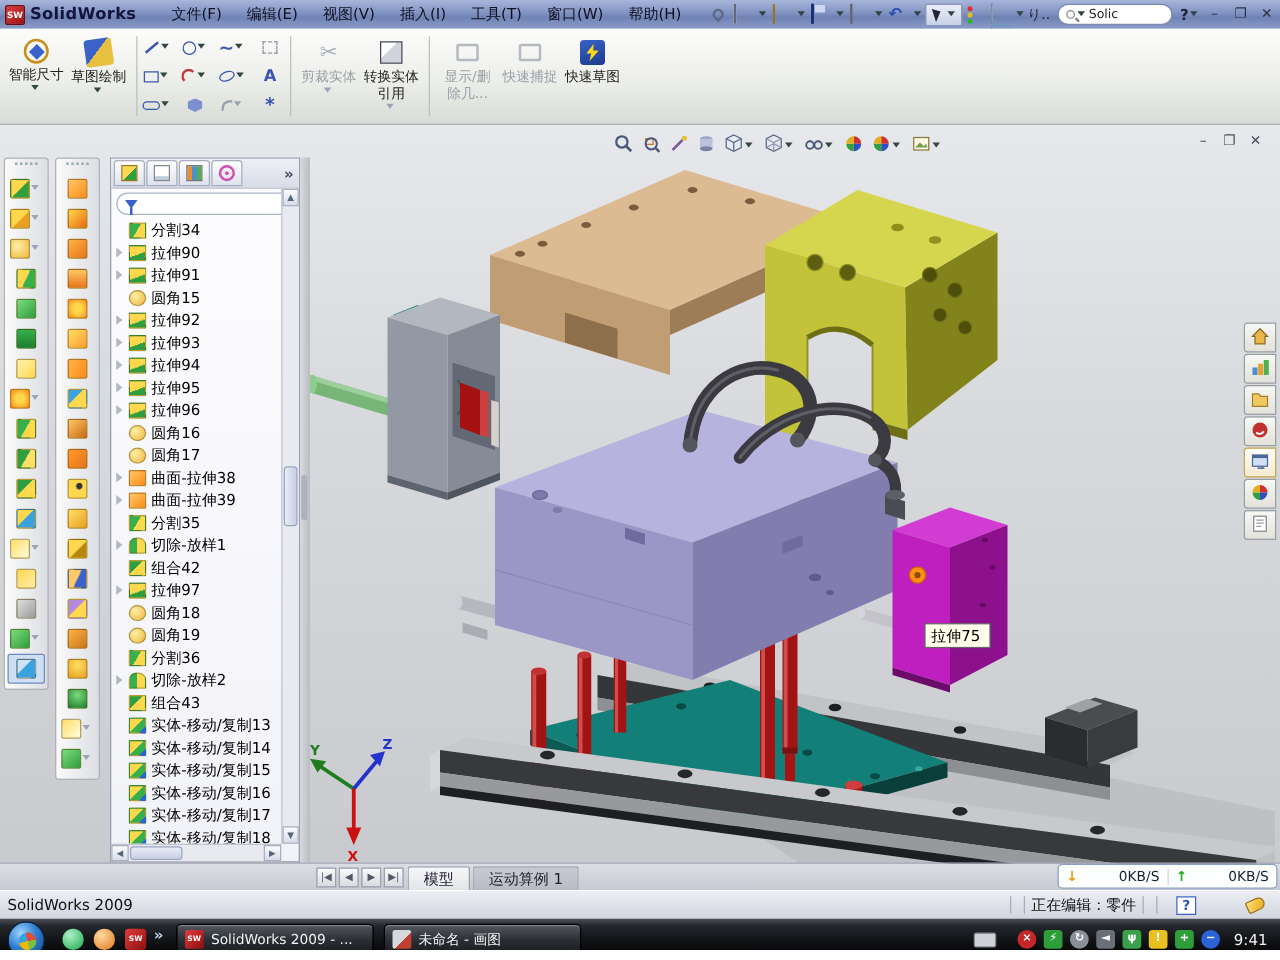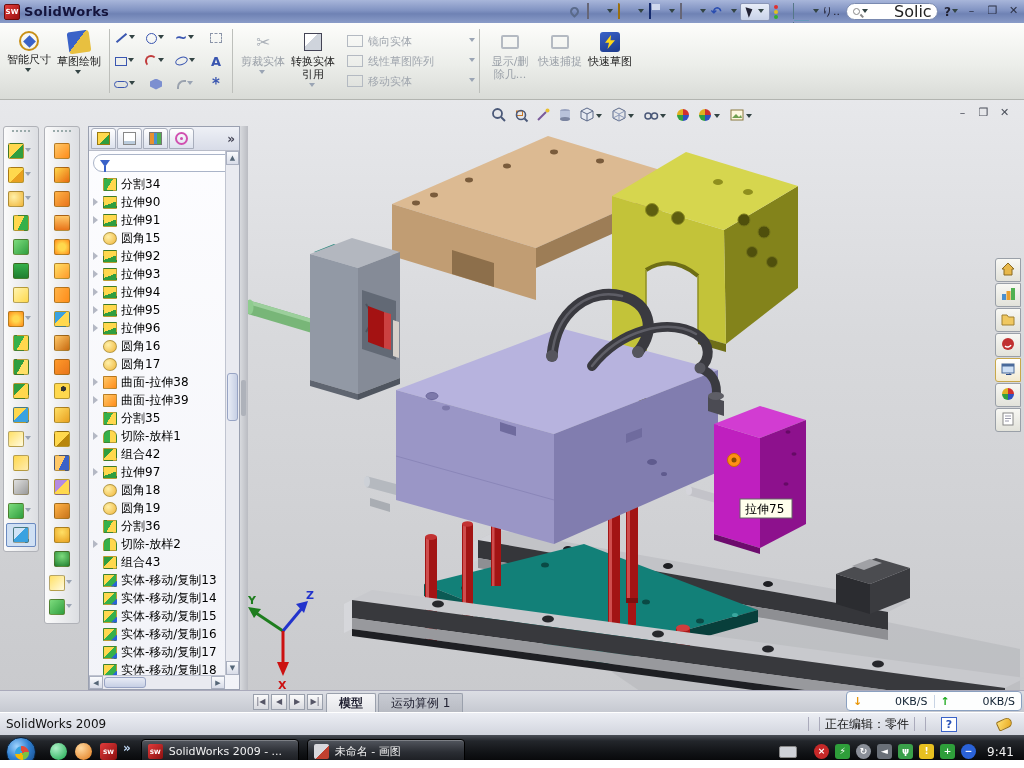--- a/index.html
+++ b/index.html
@@ -30,21 +30,21 @@
   .i-undo { color:#2a4db0; font-weight:bold; font-size:13px; line-height:15px; }
   .i-cursor { width:0; height:0; border-left:6px solid #223; border-top:4px solid transparent; border-bottom:7px solid transparent; transform:rotate(-18deg); margin:2px 4px; }
   .sel-box { border:1px solid #8a96b6; background:linear-gradient(#e8edf8,#c8d2e8); border-radius:2px; display:flex; align-items:center; padding:0 2px; height:18px; }
   .i-light { width:8px; height:15px; background:#343; border-radius:2px; position:relative; }
   .i-light i { position:absolute; left:2px; width:4px; height:4px; border-radius:50%; display:block; }
   .i-list { width:14px; height:13px; background:#fff; border:1px solid #578; margin-top:1px; }
   .i-list:after { content:""; display:block; margin:2px 1px; height:1px; background:#69b; box-shadow:0 3px 0 #69b, 0 6px 0 #69b; }
   #search-pill { display:flex; align-items:center; width:92px; height:17px; background:#fff; border:1px solid #7a8ab0; border-radius:9px; padding:0 6px; margin:0 6px; }
   .mag { width:7px; height:7px; border:1.5px solid #888; border-radius:50%; position:relative; flex:0 0 auto; }
   .mag:after { content:""; position:absolute; left:6px; top:6px; width:4px; height:1.5px; background:#888; transform:rotate(45deg); }
-  #search-text { font-size:16px; color:#222; margin-left:23px; }
+  #search-text { font-size:10px; color:#222; margin-left:0; }
   .winbtn { width:17px; height:15px; color:#2c3246; font-size:11px; line-height:14px; text-align:center; margin:0 2px; }
 
   
   #toolbar { position:absolute; left:0; top:23px; width:1024px; height:77px;
     background:linear-gradient(180deg,#fdfdfb 0%,#eceeea 55%,#d9dbd7 100%); border-bottom:1px solid #b2b4b0; display:flex; align-items:stretch; }
   .tgroup { display:flex; align-items:center; padding:3px 4px; }
   .vsep { width:1px; background:#bdbfbb; margin:6px 1px; }
   .bigbtn { width:50px; height:68px; display:flex; flex-direction:column; align-items:center; justify-content:flex-start; padding-top:4px; border-radius:3px; }
   .bigbtn .lbl { font-size:11px; line-height:13px; text-align:center; color:#222; margin-top:2px; width:46px; }
   .bigbtn.gray .lbl { color:#9aa0a8; }
@@ -152,21 +152,21 @@
   #taskpane { position:absolute; right:2px; top:158px; width:27px; }
   .tptab { width:26px; height:24px; margin-bottom:1px; background:linear-gradient(#f8f8f4,#e2e2da); border:1px solid #9aa0a8;
     border-radius:3px 0 0 3px; display:flex; align-items:center; justify-content:center; }
   .tptab.active { background:linear-gradient(#fff,#f3ead0); border-color:#c8a84a; }
 
   
   #docbar { position:absolute; left:0; top:690px; width:1024px; height:22px; background:linear-gradient(#dcdee4,#c6c9d1); border-top:1px solid #aab; display:flex; align-items:center; }
   .navbtn { width:16px; height:16px; margin:0 1px; background:linear-gradient(#fbfbfb,#d8dae0); border:1px solid #9aa0ac; color:#556; font-size:8px; line-height:14px; text-align:center; }
   .dtab { height:19px; line-height:18px; padding:0 12px; font-size:12px; border:1px solid #9aa0ac; border-bottom:none; margin-left:2px;
     background:linear-gradient(#c8cbd3,#b8bbc3); color:#223; border-radius:2px 2px 0 0; }
-  .dtab.active { background:linear-gradient(#f6f6f8,#e4e5e9); font-weight:bold; }
+  .dtab.active { background:linear-gradient(#f6f6f8,#e4e5e9); font-weight:normal; }
 
   
   #netwidget { position:absolute; left:846px; top:691px; width:176px; height:20px; background:#fdfefe; border:1px solid #8aa0c0; border-radius:4px;
     display:flex; align-items:center; font-size:11px; color:#123; }
   #netwidget .half { flex:1; display:flex; align-items:center; padding:0 6px; }
   #netwidget .half + .half { border-left:1px solid #c8d4e4; }
   .arr-dn { color:#e8960a; font-weight:bold; margin-right:6px; }
   .arr-up { color:#1faa1f; font-weight:bold; margin-right:6px; }
   #netwidget .val { margin-left:auto; }
 
@@ -205,20 +205,21 @@
   svg text { font-family:"DejaVu Sans", sans-serif; }
 </style>
 </head>
 <body>
 
 <div id="app">
 
   <div id="titlebar">
     <span id="sw-logo">SW</span>
     <span id="app-name">SolidWorks</span>
+    <span id="menubar"><span class="menu-item">文件(F)</span><span class="menu-item">编辑(E)</span><span class="menu-item">视图(V)</span><span class="menu-item">插入(I)</span><span class="menu-item">工具(T)</span><span class="menu-item">窗口(W)</span><span class="menu-item">帮助(H)</span></span>
     <span id="tb-right">
       <span class="i-pin"></span>
       <span class="tbico"><span class="i-new"></span></span>
         <span class="dd"></span>
       <span class="tbico"><span class="i-open"></span></span>
         <span class="dd"></span>
       <span class="tbico"><span class="i-save"></span></span>
         <span class="dd"></span>
       <span class="tbico"><span class="i-print"></span></span>
         <span class="dd"></span>
@@ -311,37 +312,20 @@
           <span class="bico b-scis">✂</span>
           <span class="lbl">剪裁实体</span>
           <span class="dd lt"></span>
         </div>
         <div class="bigbtn">
           <span class="bico b-cube"></span>
           <span class="lbl">转换实体引用</span>
           <span class="dd lt"></span>
         </div>
       </div>
-    <div class="stackgrp" id="grp-stack">
-        <div class="stackrow">
-          <span class="sic"></span>
-          <span>镜向实体</span>
-          <span class="dd lt"></span>
-        </div>
-        <div class="stackrow">
-          <span class="sic"></span>
-          <span>线性草图阵列</span>
-          <span class="dd lt"></span>
-        </div>
-        <div class="stackrow">
-          <span class="sic"></span>
-          <span>移动实体</span>
-          <span class="dd lt"></span>
-        </div>
-      </div>
     <div class="vsep"></div>
     <div class="tgroup" id="grp-right">
         <div class="bigbtn gray">
           <span class="bico b-ghost"></span>
           <span class="lbl">显示/删除几...</span>
         </div>
         <div class="bigbtn gray">
           <span class="bico b-ghost"></span>
           <span class="lbl">快速捕捉</span>
         </div>

